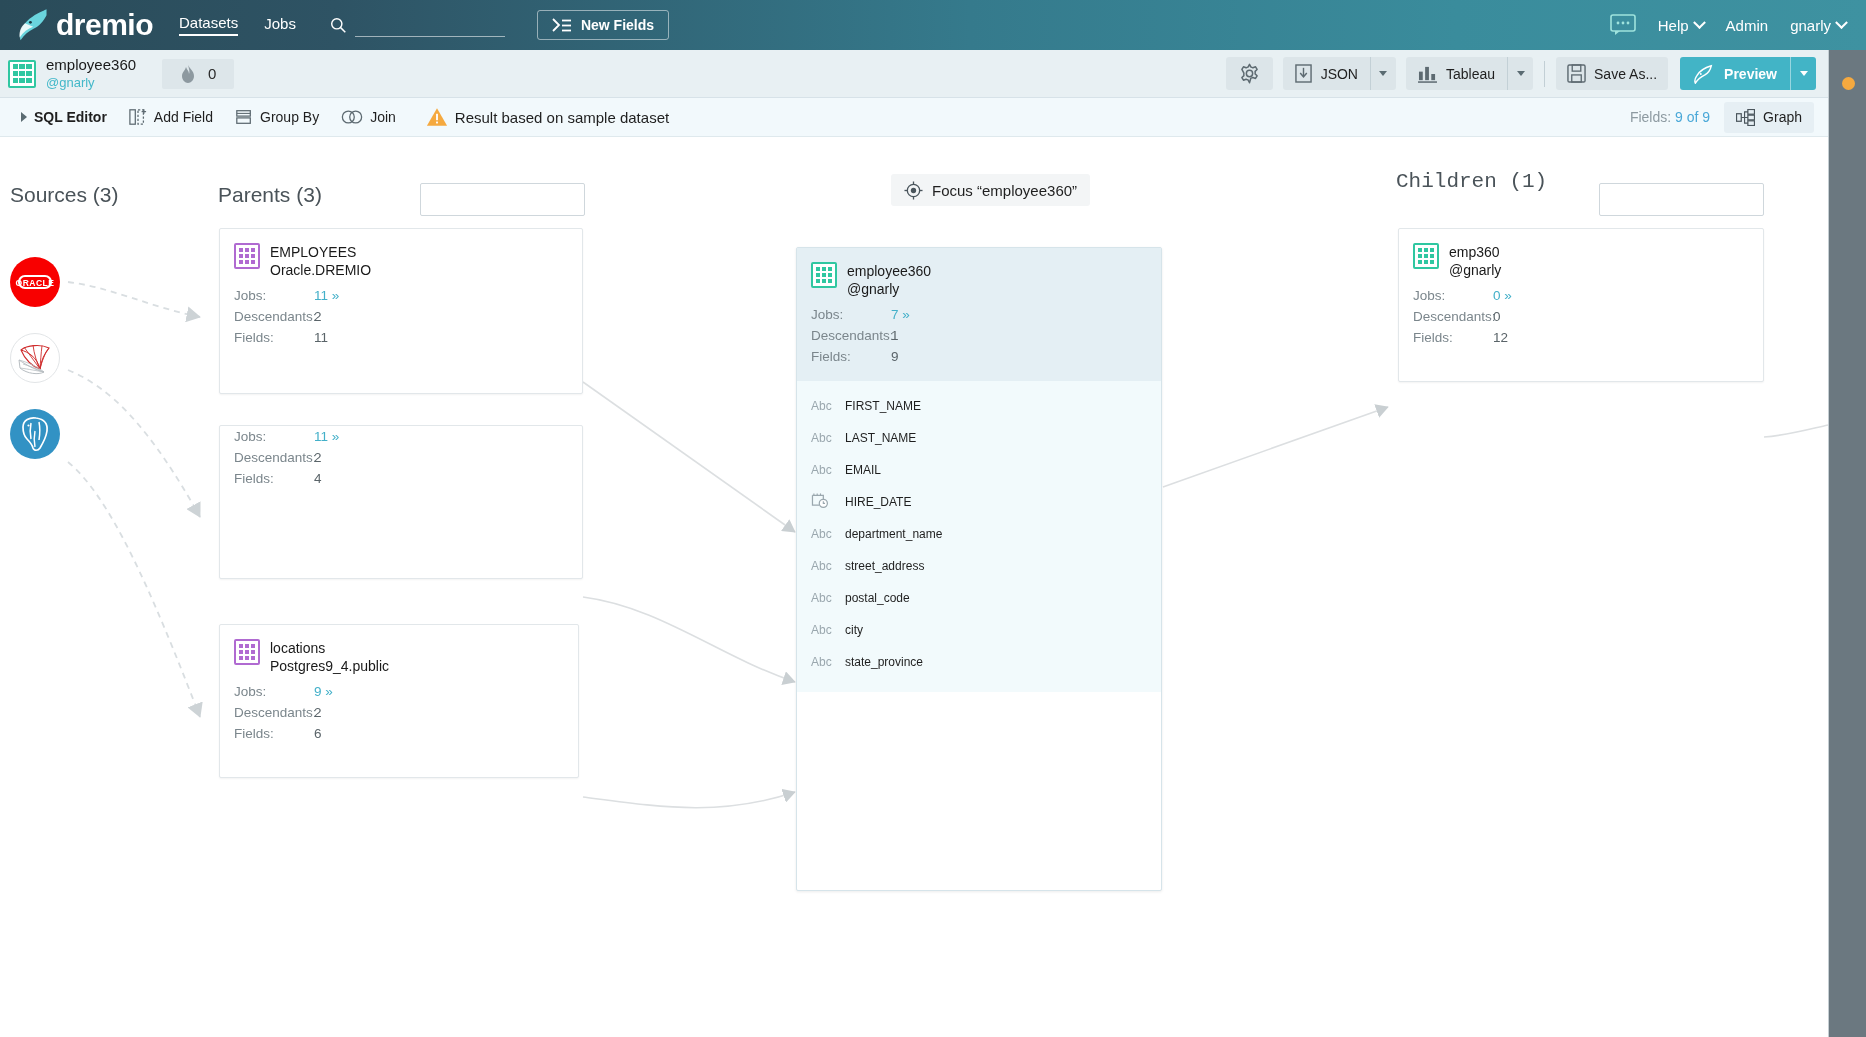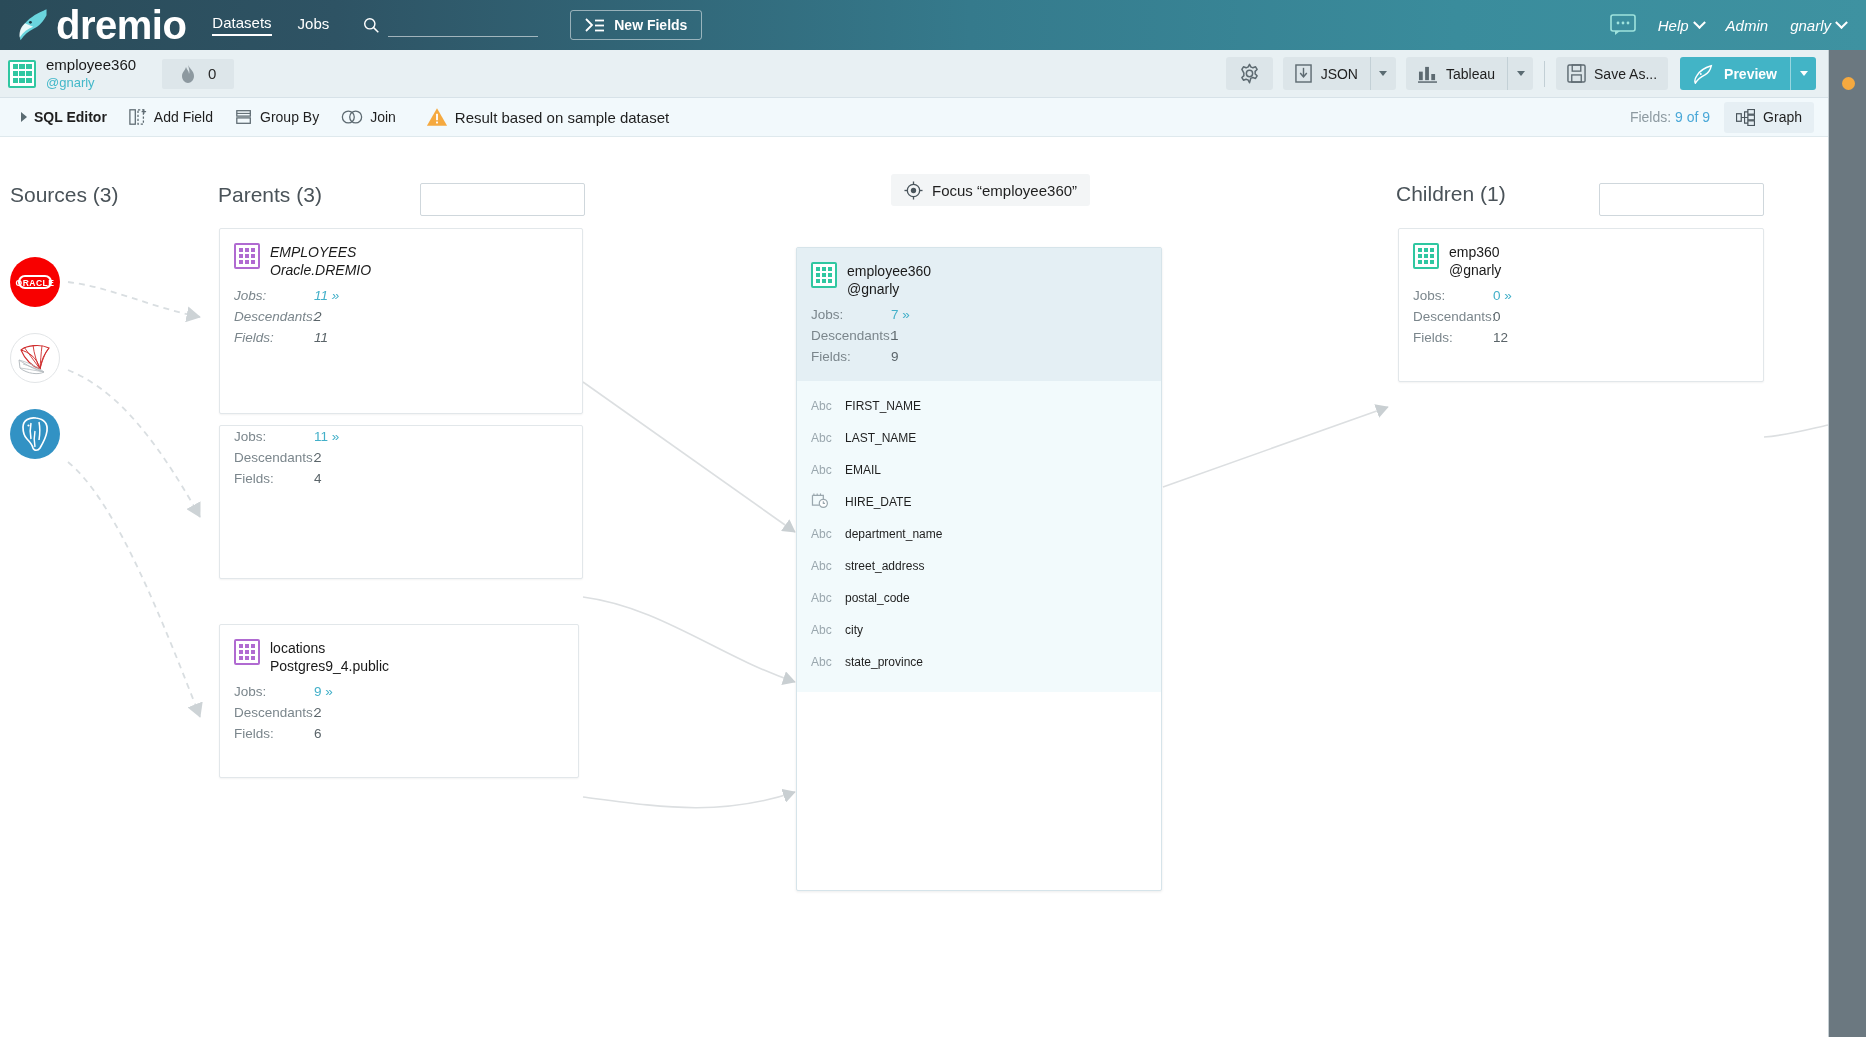--- a/index.html
+++ b/index.html
@@ -13,21 +13,21 @@
 
   
   #topnav {
     position: absolute; left: 0; top: 0; width: 1866px; height: 50px;
     background: linear-gradient(90deg, #2a4b59 0%, #2e5364 18%, #357a8c 52%, #3a8c9c 78%, #3e92a1 100%);
     display: flex; align-items: center;
   }
   #logo-wrap { display: flex; align-items: center; margin-left: 16px; }
   .logo-bird { width: 36px; height: 34px; }
   .logo-text {
-    color: #ffffff; font-size: 40px; font-weight: bold; letter-spacing: -0.5px;
+    color: #ffffff; font-size: 30px; font-weight: bold; letter-spacing: -0.5px;
     margin-left: 4px; line-height: 1;
   }
   .nav-link {
     color: #ffffff; font-size: 15px; margin-left: 26px; padding-bottom: 3px;
     cursor: pointer; white-space: nowrap;
   }
   .nav-link.active { border-bottom: 2px solid #ffffff; }
   #nav-search { display: flex; align-items: center; margin-left: 34px; }
   .search-ico { width: 17px; height: 17px; }
   #nav-search-input {
@@ -38,21 +38,21 @@
   }
   #nav-search-input::placeholder { color: rgba(255,255,255,0.6); }
   #new-query-btn {
     margin-left: 32px; height: 30px; padding: 0 14px;
     border: 1px solid rgba(255,255,255,0.5); border-radius: 3px;
     display: flex; align-items: center; gap: 9px; cursor: pointer;
     color: #ffffff; font-size: 14px; font-weight: bold;
   }
   #topnav-right { margin-left: auto; display: flex; align-items: center; margin-right: 20px; gap: 22px; }
   .topnav-right-item {
-    color: #ffffff; font-size: 15px; display: flex; align-items: center; gap: 6px; cursor: pointer; font-style: italic;
+    color: #ffffff; font-size: 15px; display: flex; align-items: center; gap: 6px; cursor: pointer;
   }
   .chev { display: inline-block; width: 9px; height: 9px;
     border-right: 2px solid #ffffff; border-bottom: 2px solid #ffffff;
     transform: rotate(45deg) translate(-2px,-2px); }
 
   
   #ds-toolbar {
     position: absolute; left: 0; top: 50px; width: 1828px; height: 48px;
     background: #e8f0f3; display: flex; align-items: center;
     border-bottom: 1px solid #d7e2e8;
@@ -445,21 +445,21 @@
   <div class="col-header" style="left:218px; top:46px;">Parents (3)</div>
 
   <div class="col-search" style="left:420px; top:46px; width:165px;">
     <input value="" placeholder="" style="">
     <svg class="ico" width="17" height="17" viewBox="0 0 20 20">
       <circle cx="8" cy="8" r="6" fill="none" stroke="#6b757b" stroke-width="1.6"></circle>
       <line x1="12.5" y1="12.5" x2="18" y2="18" stroke="#6b757b" stroke-width="1.6"></line>
     </svg>
   </div>
 
-  <div class="node-card" style="left:219px; top:91px; width:364px; height:186px;font-style:italic;">
+  <div class="node-card" style="left:219px; top:91px; width:364px; height:166px;">
     <div class="node-head">
       <div class="grid-icon purple" style="width:26px;height:26px;">
         <i></i>
           <i></i>
           <i></i>
           <i></i>
           <i></i>
           <i></i>
           <i></i>
           <i></i>
@@ -615,21 +615,21 @@
         <span class="field-type">Abc</span>
         <span class="field-name">city</span>
       </div>
       <div class="field-row">
         <span class="field-type">Abc</span>
         <span class="field-name">state_province</span>
       </div>
     </div>
   </div>
 
-  <div class="col-header" style="left:1396px; top:45px;">Children (1)</div>
+  <div class="col-header" style="left:1396px; top:33px;font-family:Liberation Mono, monospace;">Children (1)</div>
 
   <div class="col-search" style="left:1599px; top:46px; width:165px;">
     <input value="" placeholder="" style="">
     <svg class="ico" width="17" height="17" viewBox="0 0 20 20">
       <circle cx="8" cy="8" r="6" fill="none" stroke="#6b757b" stroke-width="1.6"></circle>
       <line x1="12.5" y1="12.5" x2="18" y2="18" stroke="#6b757b" stroke-width="1.6"></line>
     </svg>
   </div>
 
   <div class="node-card" style="left:1398px; top:91px; width:366px; height:154px;">

